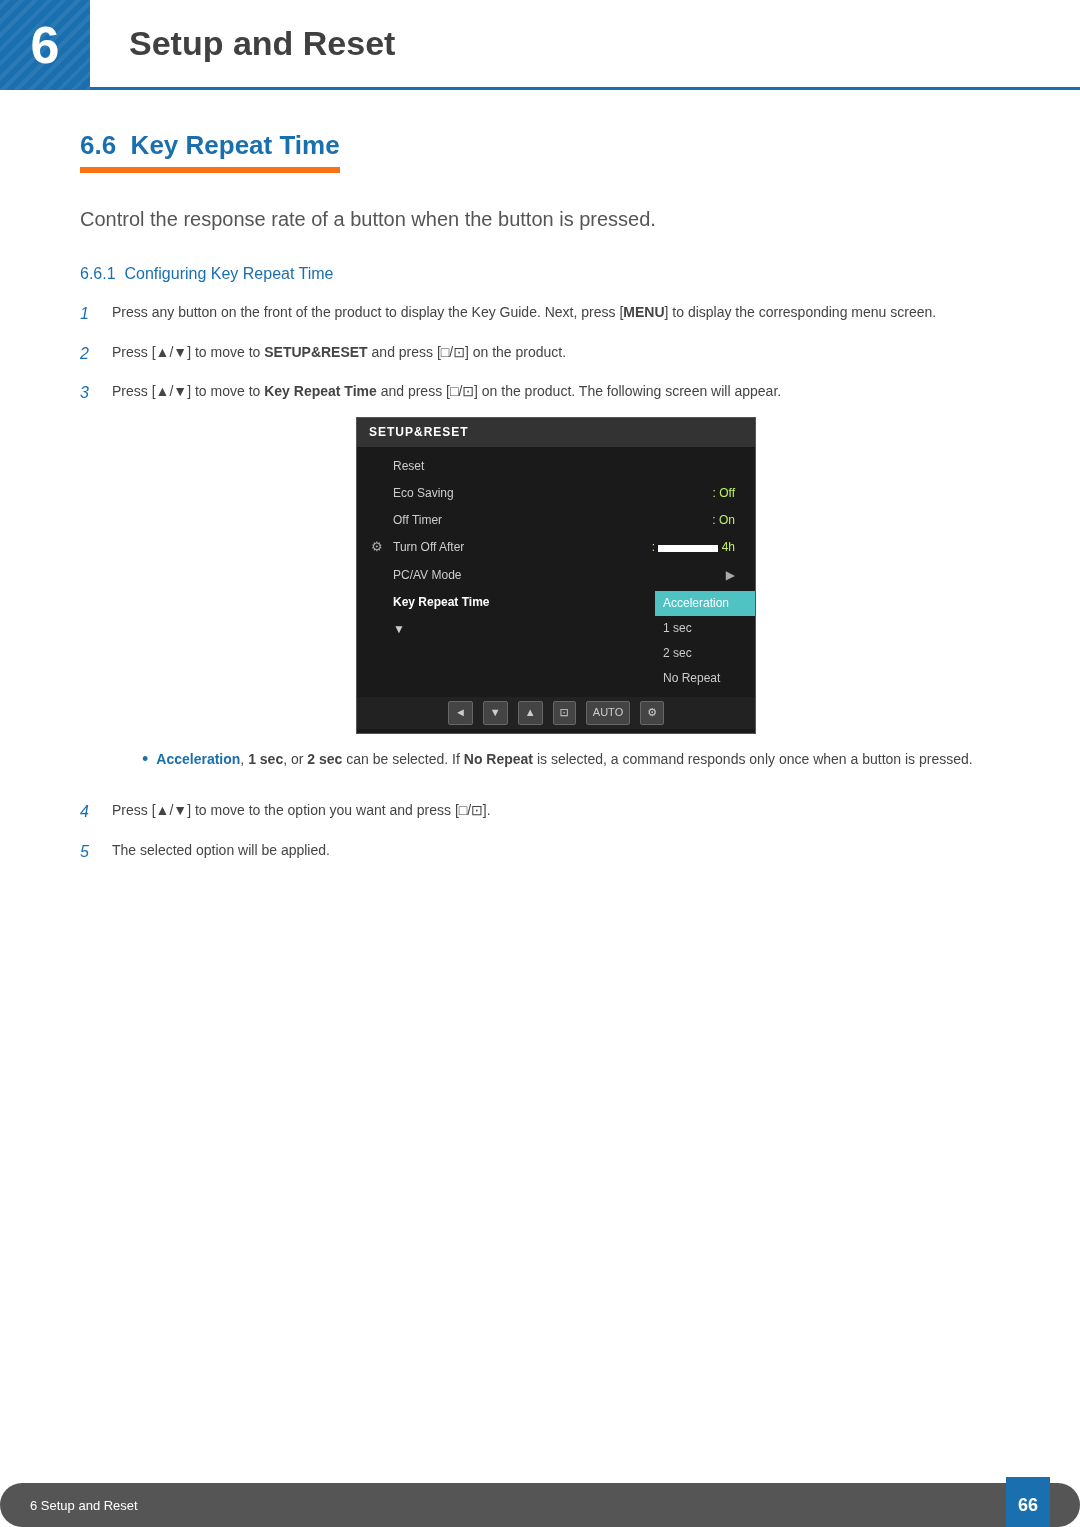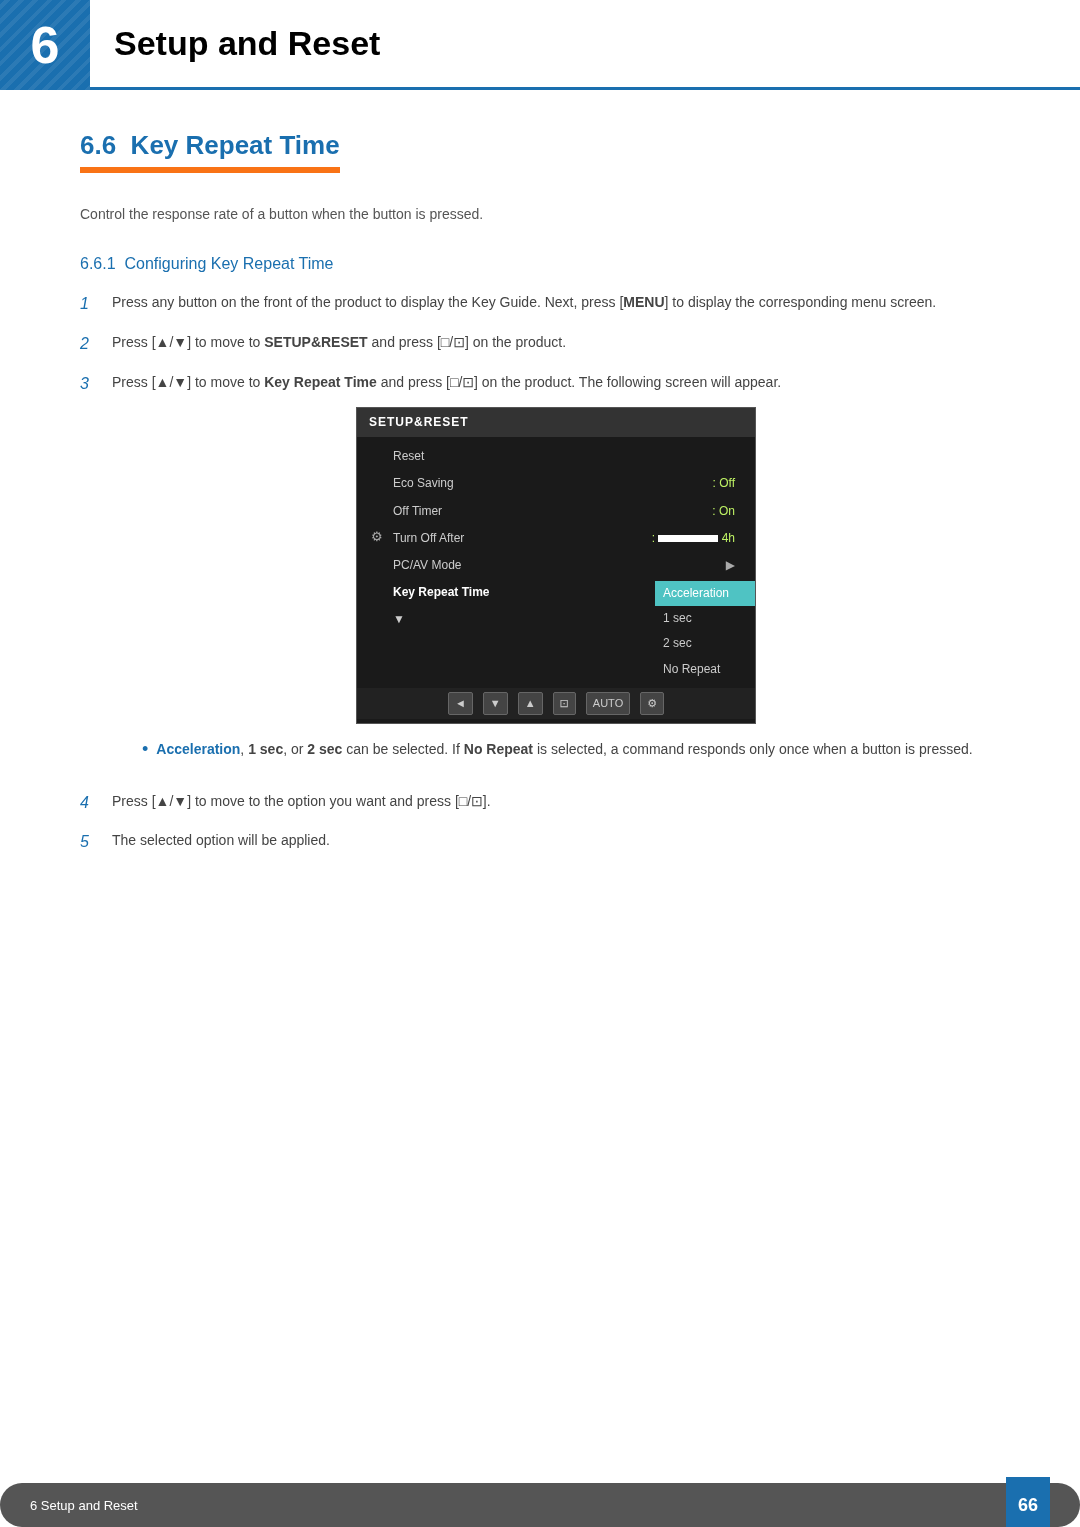--- a/index.html
+++ b/index.html
@@ -58,41 +58,42 @@
       display: flex;
       align-items: center;
       padding-left: 24px;
       border-bottom: 3px solid #1a6faf;
       flex: 1;
     }
 
     .chapter-title {
       font-size: 34px;
       font-weight: bold;
-      color: #000000;
+      color: #404040;
+      margin-left: 15px;
     }
 
     
     .content {
       padding: 0 80px 80px 80px;
     }
 
     
     .section-heading {
       font-size: 26px;
       font-weight: bold;
       color: #1a6faf;
       margin-bottom: 20px;
       padding-bottom: 6px;
       border-bottom: 6px solid #f97316;
       display: inline-block;
     }
 
     .section-description {
-      font-size: 14px;
+      font-size: 20px;
       color: #555;
       margin-bottom: 30px;
       line-height: 1.6;
     }
 
     
     .subsection-heading {
       font-size: 16px;
       font-weight: normal;
       color: #1a6faf;

